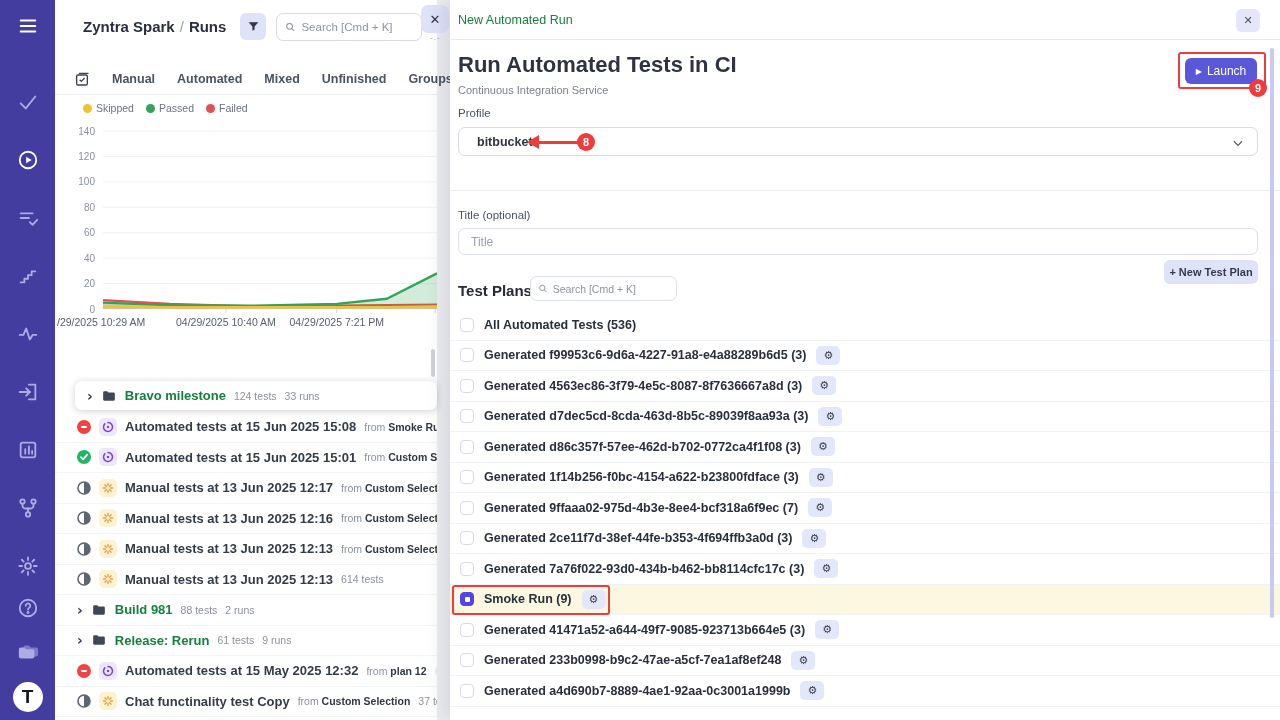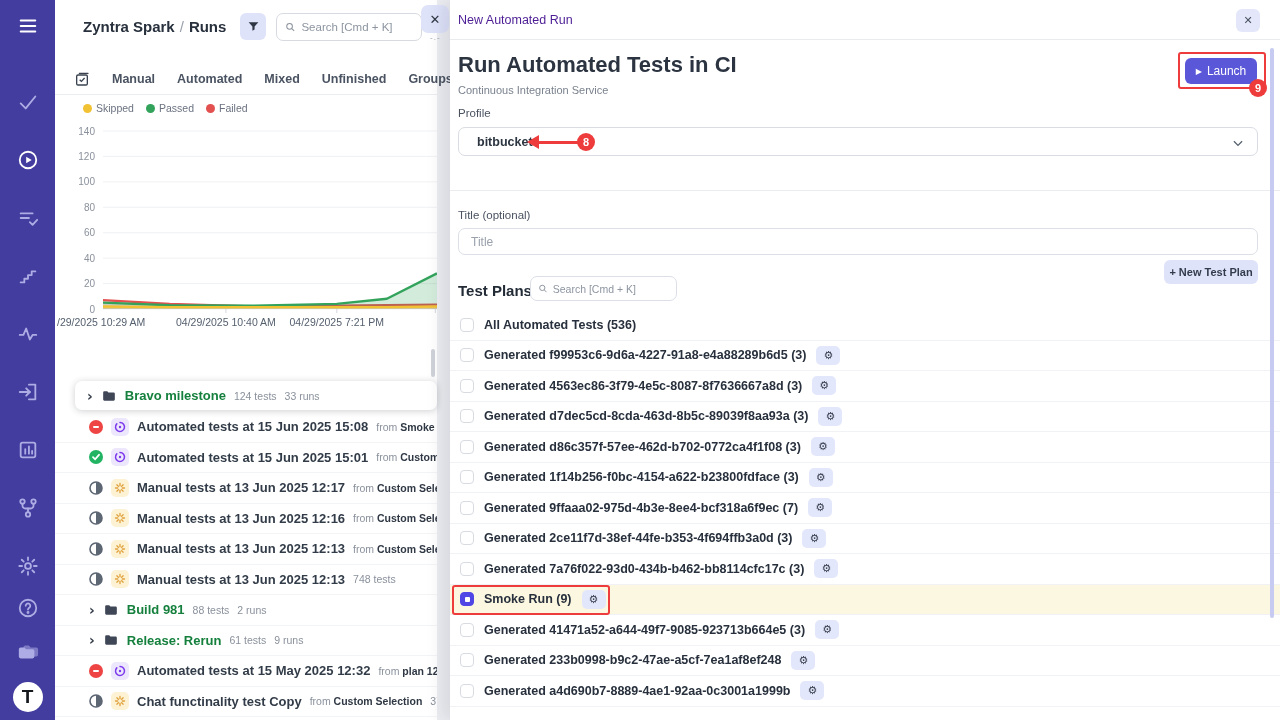--- a/index.html
+++ b/index.html
@@ -49,21 +49,21 @@
   .legend-dot { width:9px; height:9px; border-radius:50%; }
   .legend-label { font-size:10.5px; color:#6b7280; }
 
   .lp-chart { position:absolute; left:0; top:120px; width:382px; height:218px; }
   .chart-ylab { font-size:10px; fill:#8a919c; }
   .chart-xlab { font-size:10.5px; fill:#55606e; }
 
   .lp-scrollbar { position:absolute; left:376px; top:349px; width:4px; height:28px; background:#cfd3d9; border-radius:2px; }
 
   .runs-list { position:absolute; left:0; top:381px; width:382px; }
-  .run-row { height:30.5px; display:flex; align-items:center; gap:8px; padding-left:34px;
+  .run-row { height:30.5px; display:flex; align-items:center; gap:8px; padding-left:22px;
              border-bottom:1px solid #f3f4f6; cursor:pointer; overflow:hidden; white-space:nowrap; }
   .run-row.card { margin-left:20px; border:none; border-radius:7px; box-shadow:0 1px 7px rgba(30,35,48,.22);
                   height:29px; margin-bottom:2px; padding-left:12px; position:relative; }
   .chev { color:#333c48; font-size:14px; font-weight:bold; line-height:1; font-family:"DejaVu Sans",sans-serif; }
   .folder-ic { display:flex; }
   .run-title { font-size:13px; font-weight:bold; color:#323c48; }
   .folder-name { font-size:13px; font-weight:bold; color:#15803d; }
   .run-from { font-size:10.5px; color:#8a919c; }
   .run-from b { color:#2f3844; font-size:10.5px; }
   .run-meta { font-size:10.5px; color:#8a919c; }
@@ -72,21 +72,21 @@
   .kind-box.auto { background:#ece7fc; }
   .kind-box.man { background:#fdf2d3; }
   .pill { display:flex; align-items:center; gap:4px; background:#eceef3; border-radius:10px; padding:2px 8px;
           font-size:10.5px; color:#3a4250; cursor:pointer; flex:none; }
   .gear-ch { font-family:"DejaVu Sans",sans-serif; font-size:11px; color:#3a4250; line-height:1; }
 
   
   .right-panel { position:absolute; left:450px; top:0; width:830px; height:720px; background:#ffffff;
                  box-shadow:-8px 0 16px rgba(25,30,45,.10); z-index:3; }
   .rp-header { position:absolute; left:0; top:0; width:100%; height:40px; border-bottom:1px solid #e9ebef; }
-  .rp-header-title { position:absolute; left:8px; top:13px; font-size:12.5px; color:#4c1d95; }
+  .rp-header-title { position:absolute; left:8px; top:13px; font-size:12.5px; color:#15803d; }
   .rp-close { position:absolute; left:786px; top:9px; width:24px; height:23px; background:#e4e7f9; border-radius:6px;
               display:flex; align-items:center; justify-content:center; font-size:11px; color:#4a5260; cursor:pointer;
               font-family:"DejaVu Sans",sans-serif; }
   .rp-title { position:absolute; left:8px; top:52px; font-size:22px; font-weight:bold; color:#2b3440; }
   .rp-subtitle { position:absolute; left:8px; top:84px; font-size:11px; color:#7a828e; }
 
   .launch-btn { position:absolute; left:735px; top:58px; width:72px; height:26px; background:#5a57d9; color:#fff;
                 border:none; border-radius:6px; font-size:12px; font-family:"Liberation Sans",sans-serif;
                 display:flex; align-items:center; justify-content:center; gap:5px; cursor:pointer; }
   .launch-btn .play { font-size:8px; font-family:"DejaVu Sans",sans-serif; }
@@ -421,21 +421,21 @@
             </svg>
           </span>
           <span class="kind-ic">
             <span class="kind-box man">
               <svg width="12" height="12" viewBox="0 0 16 16" stroke="#e0a13c" stroke-width="1.8" stroke-linecap="round">
                 <path d="M8 2v3M8 11v3M2 8h3M11 8h3M3.8 3.8l2 2M10.2 10.2l2 2M12.2 3.8l-2 2M5.8 10.2l-2 2"></path>
               </svg>
             </span>
           </span>
           <span class="run-title">Manual tests at 13 Jun 2025 12:13</span>
-          <span class="run-meta">748 tests</span>
+          <span class="run-meta">614 tests</span>
         </div>
         <div class="run-row">
           <span class="chev">›</span>
           <span class="folder-ic">
             <svg width="16" height="14" viewBox="0 0 24 24" fill="#3f4756">
               <path d="M2 6a2 2 0 0 1 2-2h5l2 2h9a2 2 0 0 1 2 2v10a2 2 0 0 1-2 2H4a2 2 0 0 1-2-2V6z"></path>
             </svg>
           </span>
           <span class="folder-name">Build 981</span>
           <span class="run-meta">88 tests</span>

